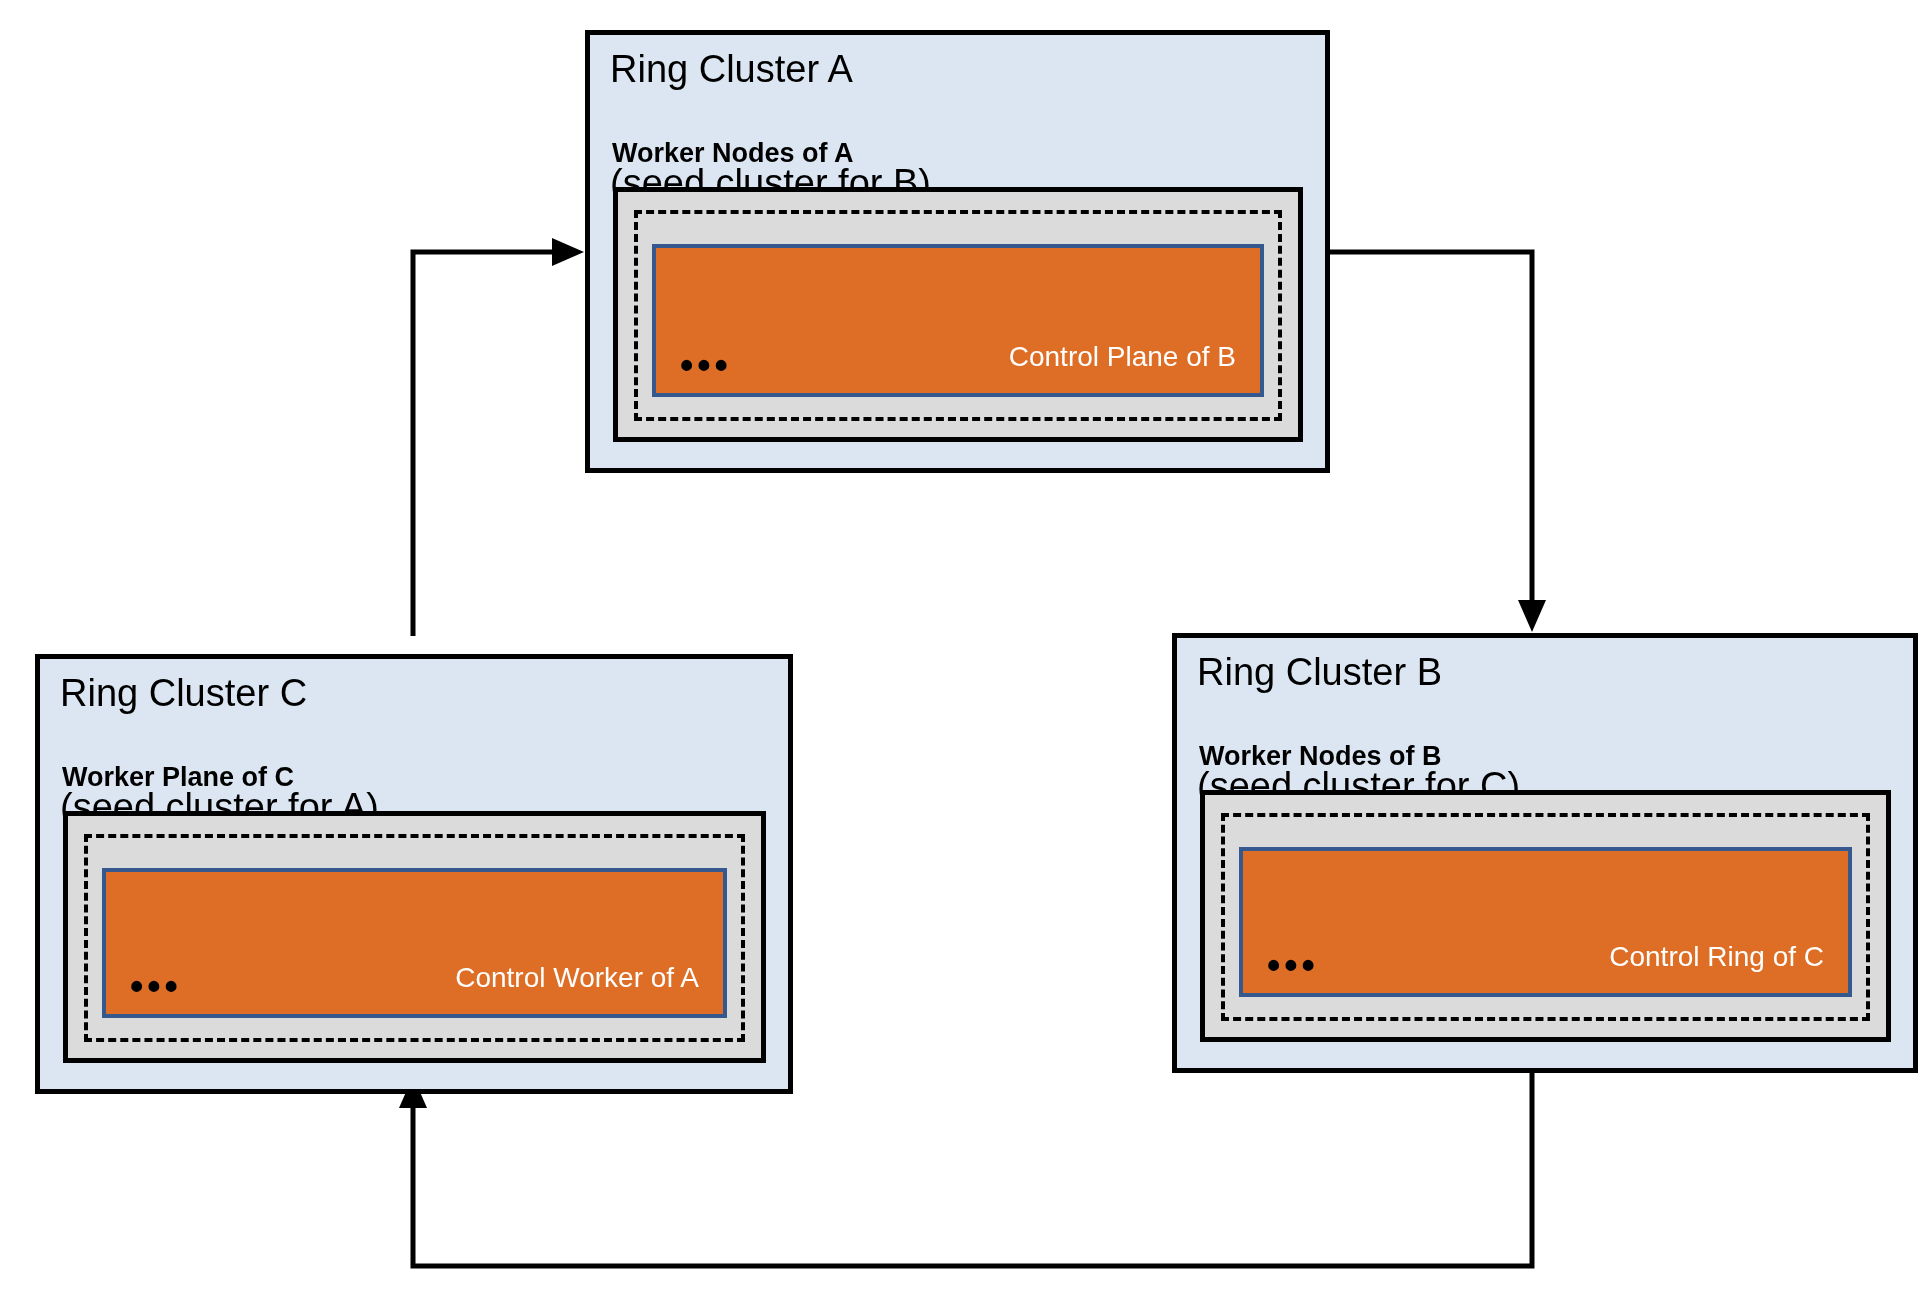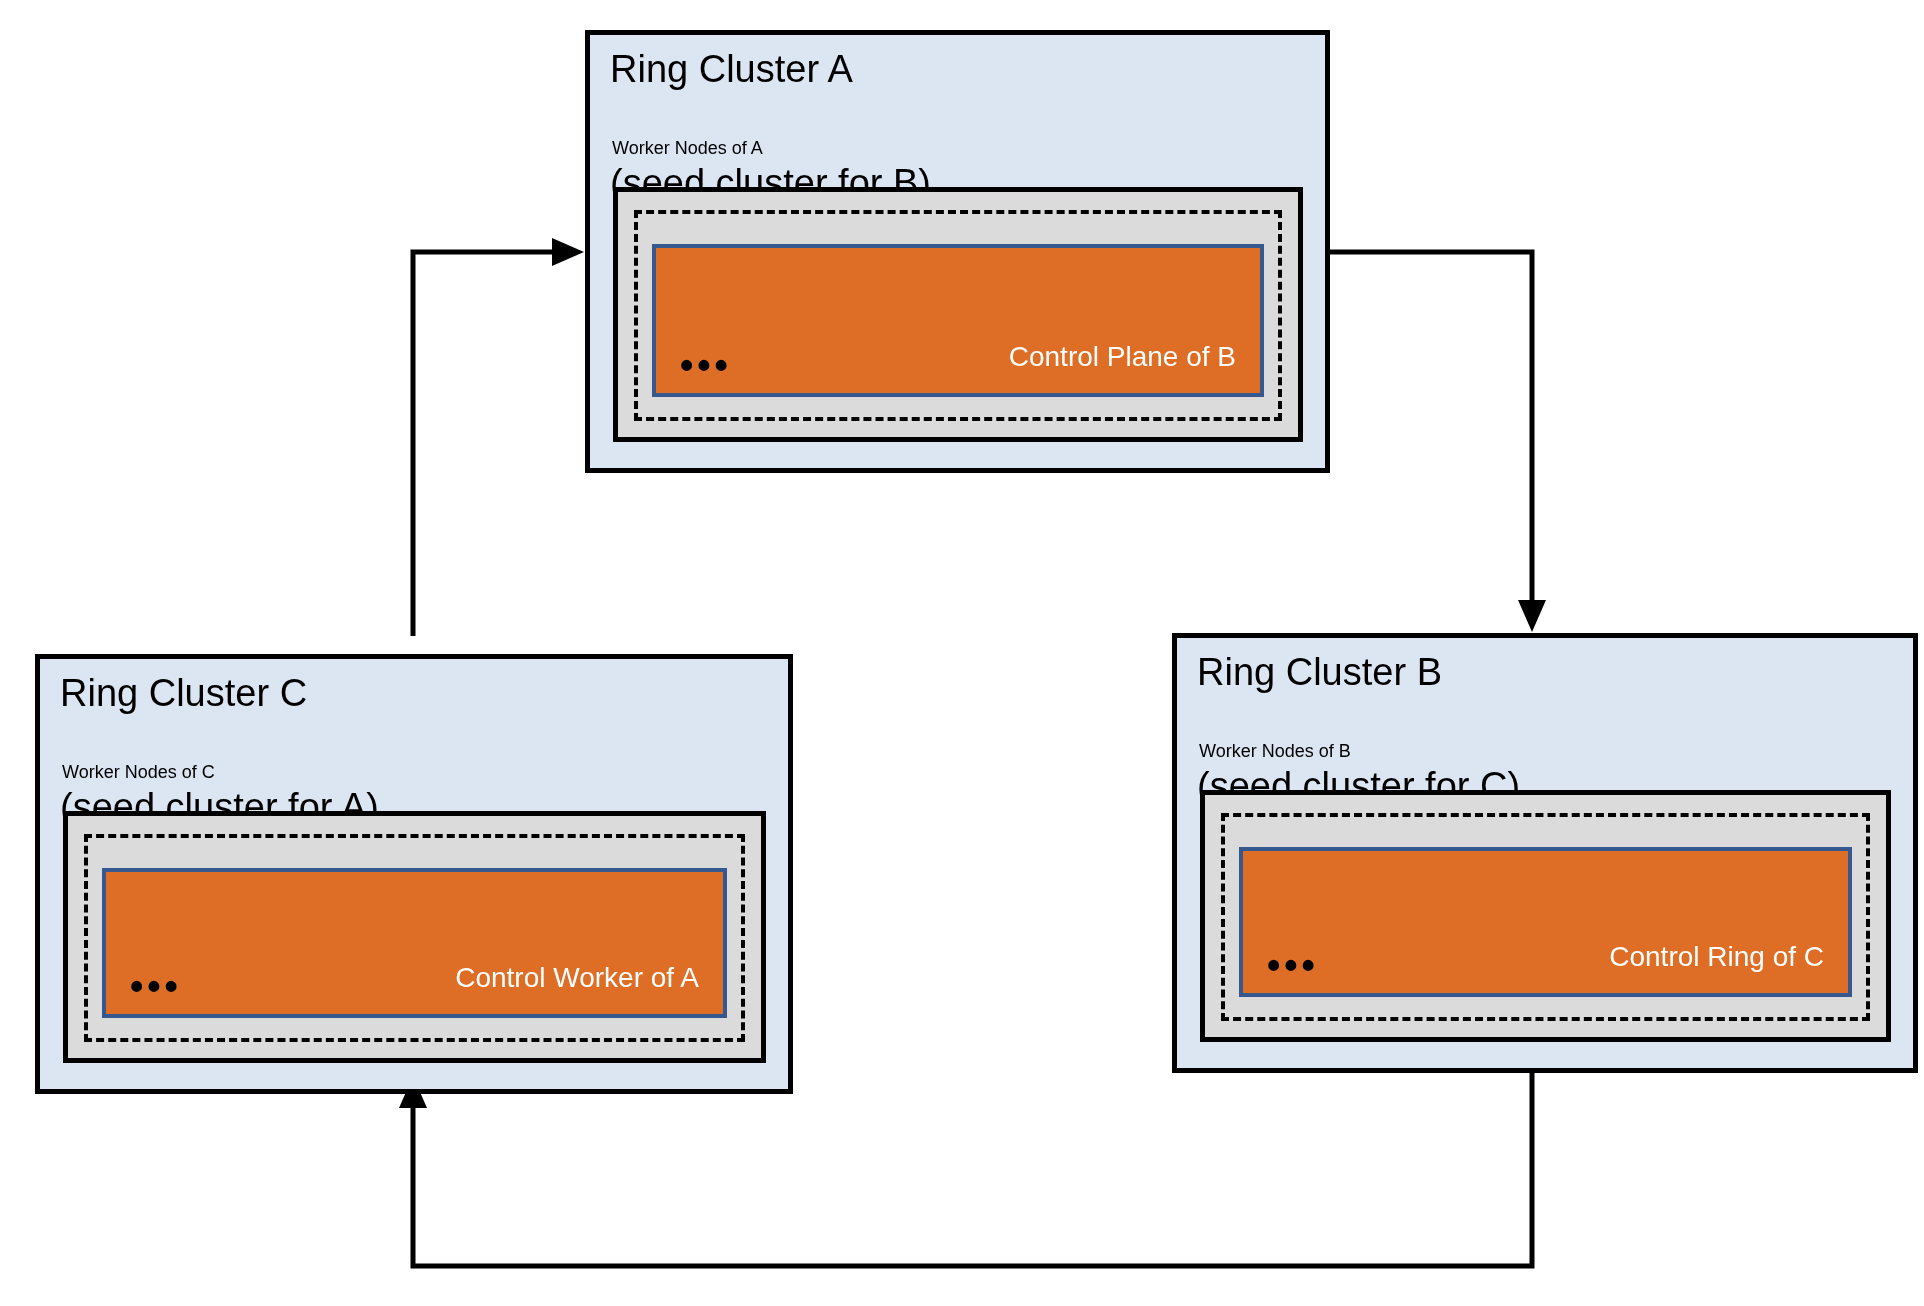--- a/index.html
+++ b/index.html
@@ -32,21 +32,21 @@
   .cluster-c{left:35px;top:635px;width:758px;height:440px;margin-top:19px;}
   .cluster-b{left:1172px;top:633px;width:746px;height:440px;}
 
   .cluster-title{
     position:absolute;left:20px;top:14px;right:12px;
     display:flex;gap:72px;align-items:baseline;
     font-size:38px;line-height:1.1;white-space:nowrap;flex-direction:column;
   }
   .worker-label{
     position:absolute;left:22px;top:104px;
-    font-size:18px;font-weight:normal;line-height:1.1;
+    font-size:27px;font-weight:bold;line-height:1.1;
   }
   .worker-box{
     position:absolute;left:23px;right:22px;top:152px;bottom:26px;
     background:var(--worker-bg);
     border:5px solid var(--cluster-border);
   }
   .dashed-box{
     position:absolute;left:16px;right:16px;top:18px;bottom:16px;
     border:4px dashed var(--cluster-border);
   }
@@ -95,21 +95,21 @@
         <span class="cp-label">Control Plane of B</span>
       </div>
     </div>
   </div>
 
   <div class="cluster cluster-c">
     <div class="cluster-title">
       <span>Ring Cluster C</span>
       <span>(seed cluster for A)</span>
     </div>
-    <div class="worker-label">Worker Nodes of C</div>
+    <div class="worker-label">Worker Plane of C</div>
     <div class="worker-box">
       <div class="dashed-box"></div>
       <div class="control-plane">
         <span class="dots">•••</span>
         <span class="cp-label">Control Worker of A</span>
       </div>
     </div>
   </div>
 
   <div class="cluster cluster-b">

